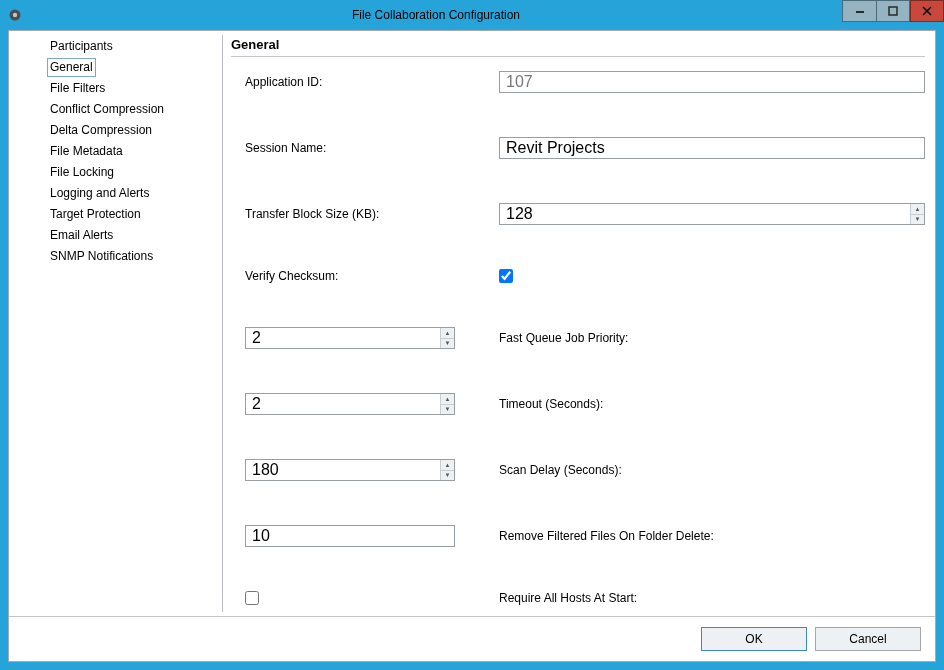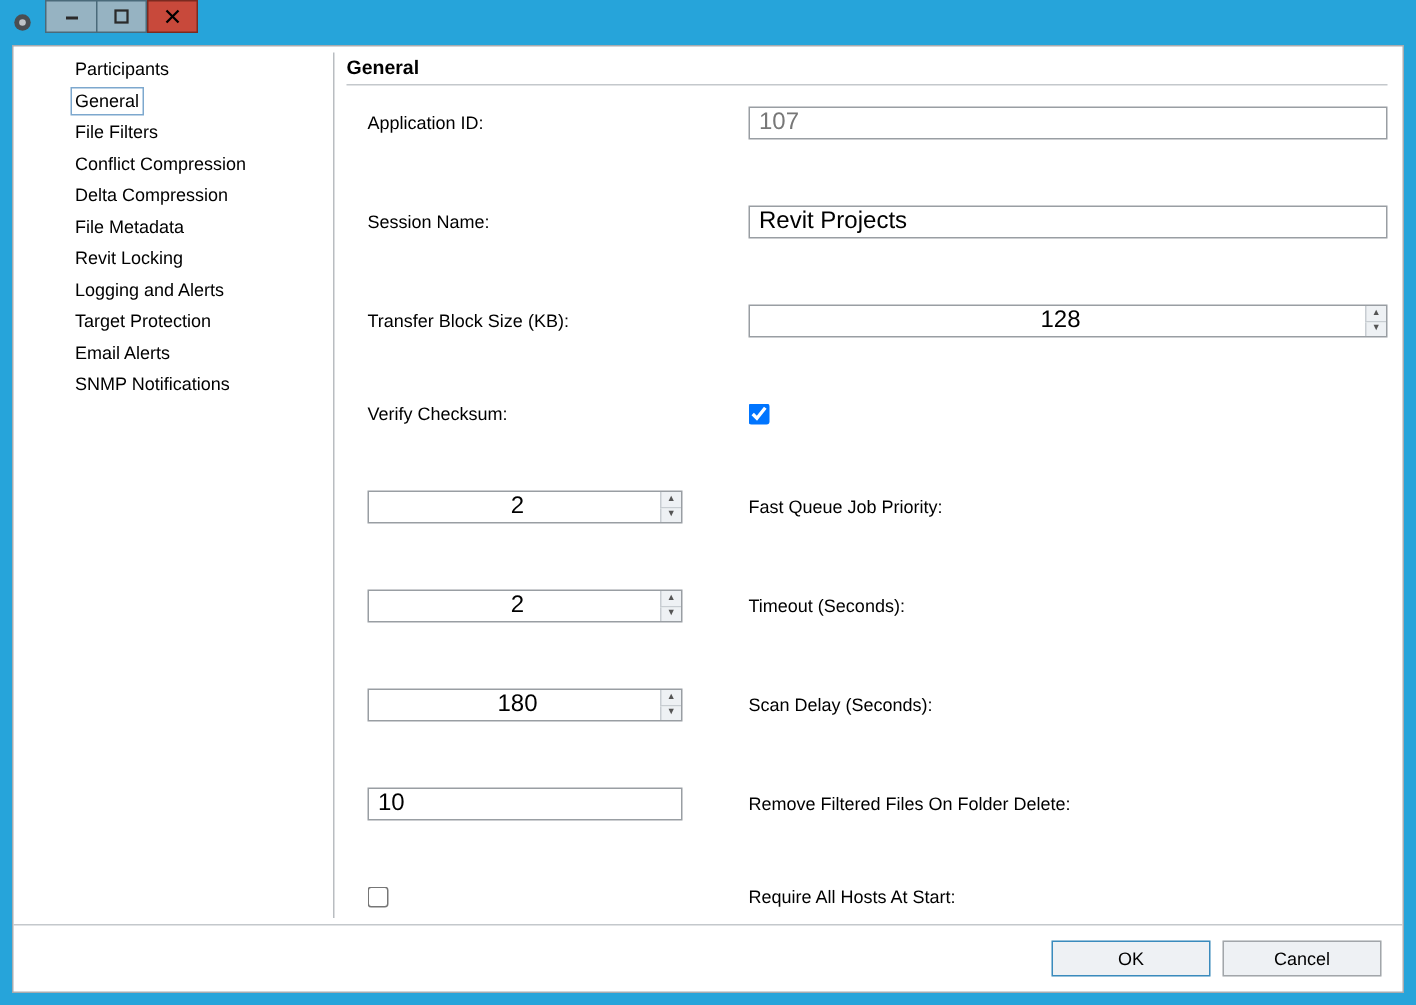--- a/index.html
+++ b/index.html
@@ -126,21 +126,21 @@
     background: #fff;
   }
   .text-input.readonly {
     background: #fff;
     color: #777;
   }
   .spinner-wrap {
     position: relative;
     width: 100%;
   }
-  .spinner { padding-right: 16px; text-align: center; }
+  .spinner { padding-right: 16px; }
   .spin-buttons {
     position: absolute;
     right: 1px; top: 1px; bottom: 1px;
     width: 14px;
     display: flex;
     flex-direction: column;
   }
   .spin-buttons div {
     flex: 1;
     background: #eef1f4;
@@ -190,20 +190,21 @@
 
 <div class="window">
 
   <div class="titlebar">
     <div class="icon-slot">
       <svg width="14" height="14" viewBox="0 0 14 14">
         <circle cx="7" cy="7" r="5.5" fill="#4a4e52"></circle>
         <circle cx="7" cy="7" r="2.2" fill="#bfc4c8"></circle>
       </svg>
     </div>
+    <div class="title">File Collaboration Configuration</div>
     <div class="win-buttons">
       <div class="win-btn win-min">
         <svg width="10" height="10">
             <line x1="1" y1="6" x2="9" y2="6" stroke="#2a2a2a" stroke-width="2"></line>
           </svg>
       </div>
       <div class="win-btn win-max">
         <svg width="10" height="10">
             <rect x="1" y="1" width="8" height="8" fill="none" stroke="#2a2a2a" stroke-width="1.5"></rect>
           </svg>
@@ -220,21 +221,21 @@
   <div class="client">
     <div class="body-row">
 
       <div class="sidebar">
         <span class="sidebar-item">Participants</span>
         <span class="sidebar-item selected">General</span>
         <span class="sidebar-item">File Filters</span>
         <span class="sidebar-item">Conflict Compression</span>
         <span class="sidebar-item">Delta Compression</span>
         <span class="sidebar-item">File Metadata</span>
-        <span class="sidebar-item">Revit Locking</span>
+        <span class="sidebar-item">File Locking</span>
         <span class="sidebar-item">Logging and Alerts</span>
         <span class="sidebar-item">Target Protection</span>
         <span class="sidebar-item">Email Alerts</span>
         <span class="sidebar-item">SNMP Notifications</span>
       </div>
 
       <div class="vr"></div>
 
       <div class="content">
         <div class="section-title">General</div>

